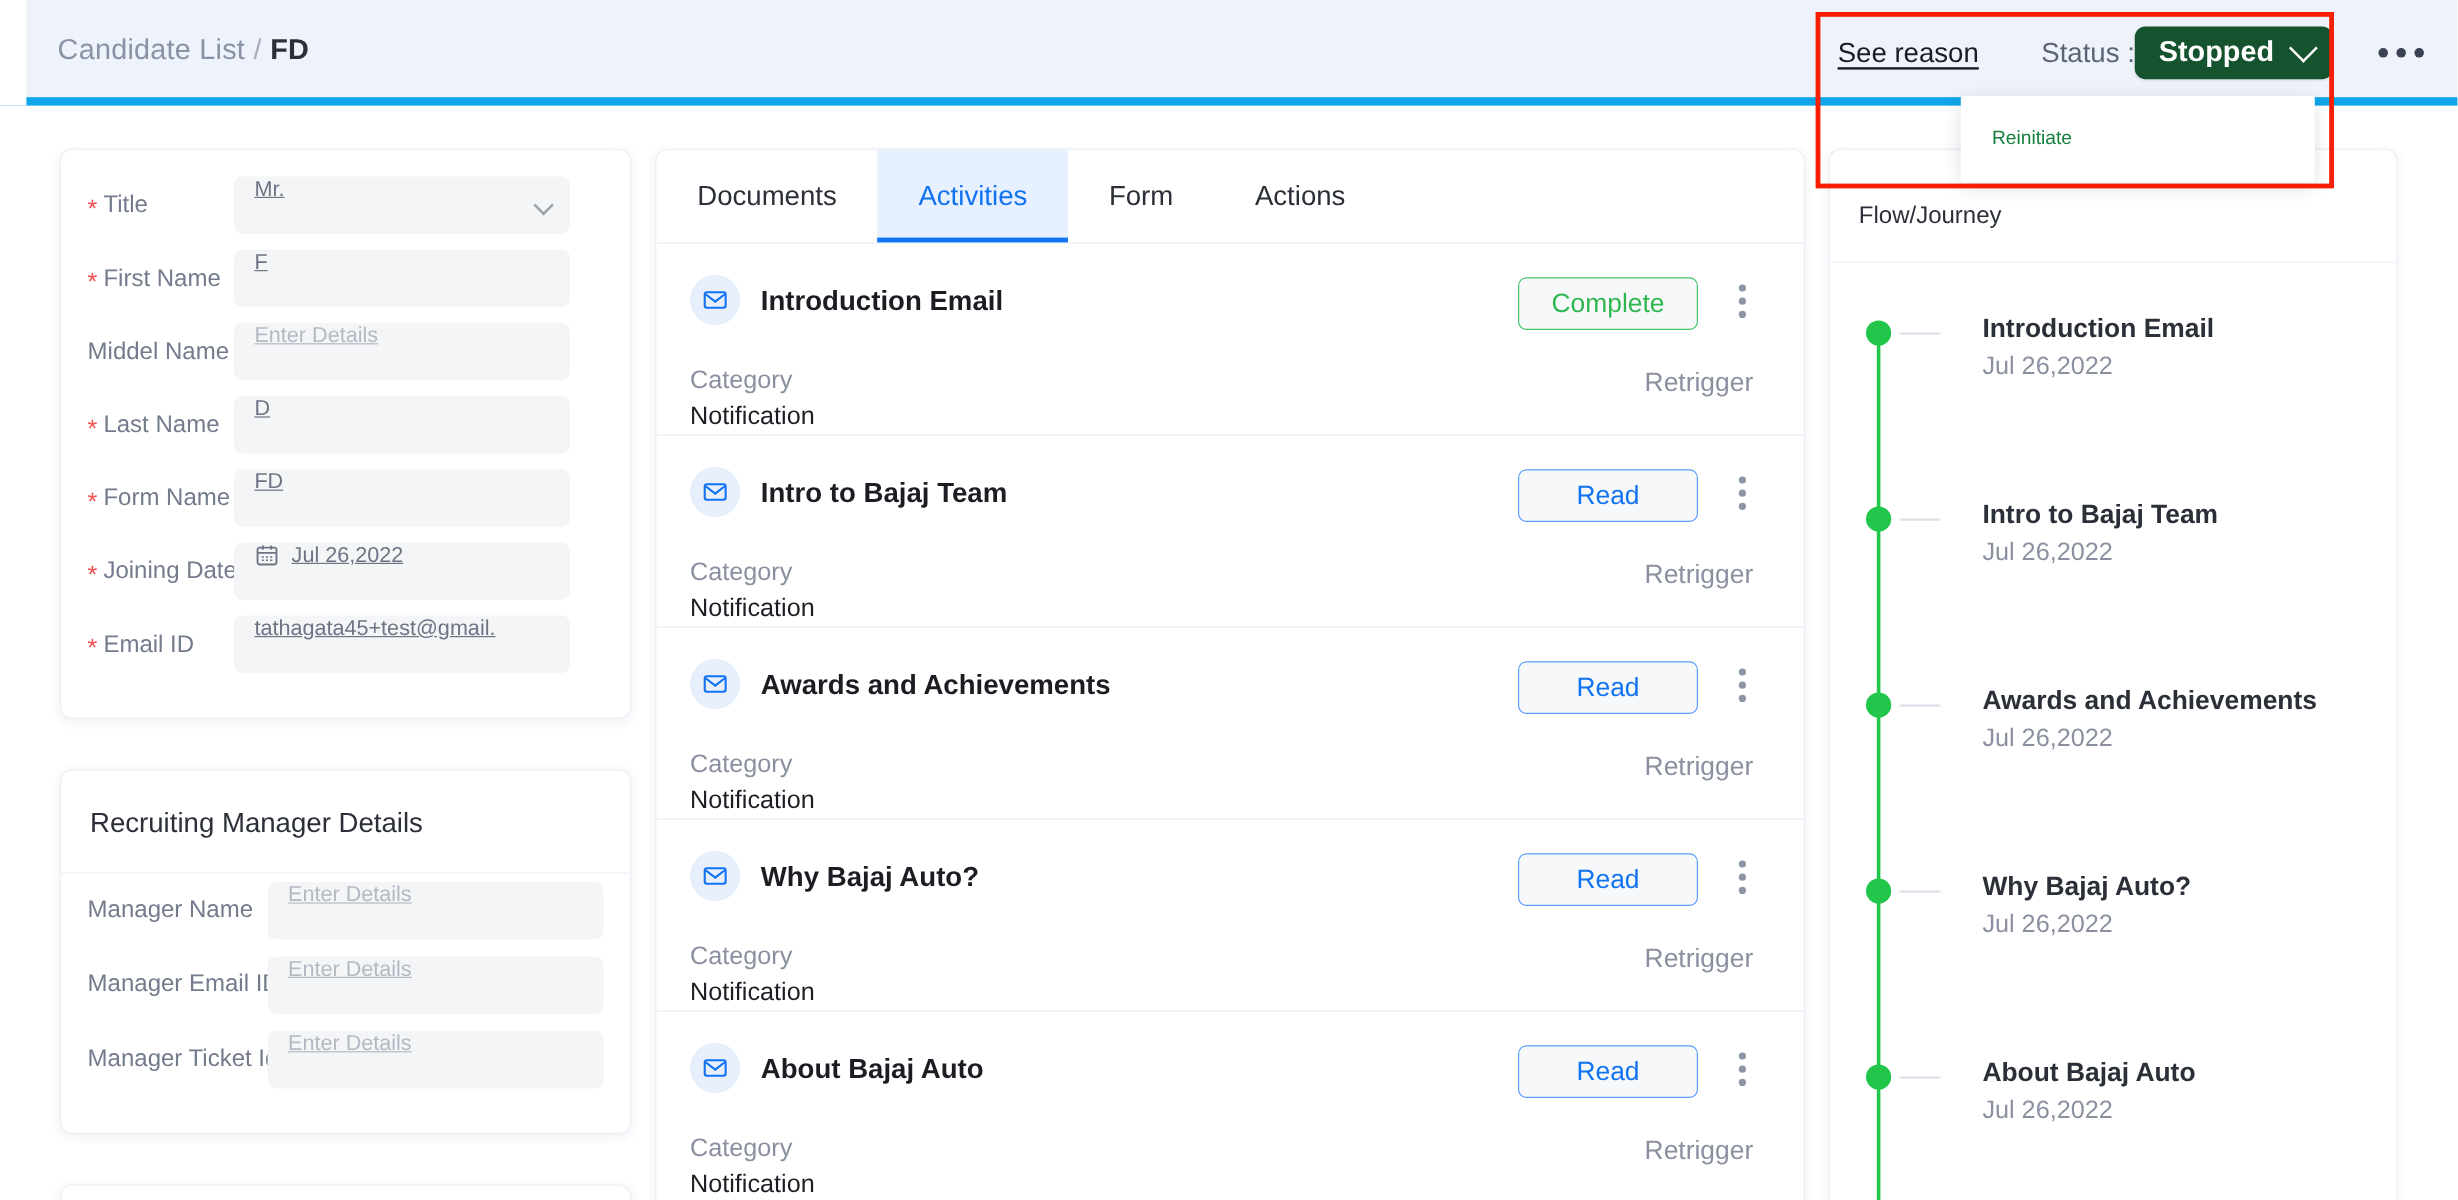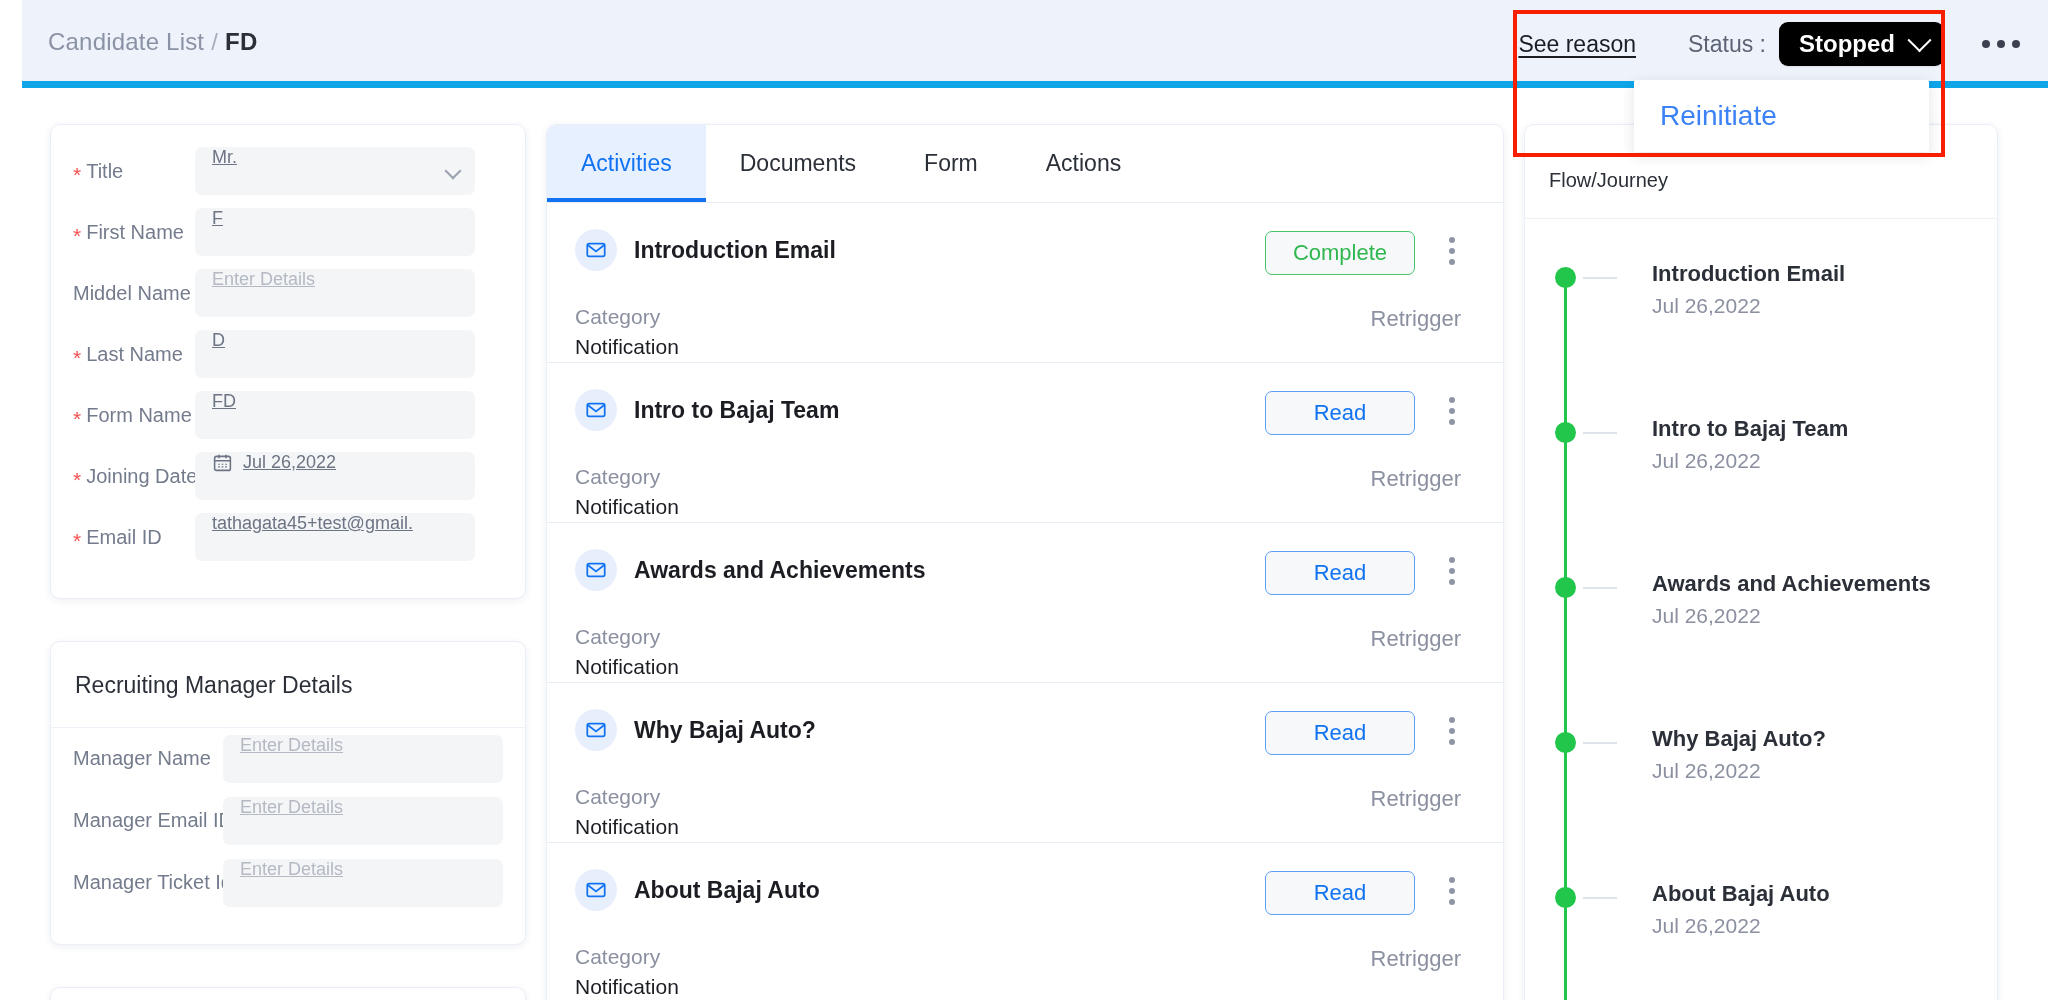--- a/index.html
+++ b/index.html
@@ -34,22 +34,21 @@
     display: flex; align-items: center; gap: 0; text-align: center;
   }
   .see-reason {
     font-size: 23px; color: #1b1d23; text-decoration: underline;
     text-underline-offset: 4px; cursor: pointer; white-space: nowrap;
   }
   .status-label {
     font-size: 23px; color: #5c6476; margin-left: 52px; white-space: nowrap;
   }
   .status-pill {
-    margin-left: 13px;
-    background: #000000;
+    background: #14532d;
     color: #ffffff;
     border-radius: 9px;
     height: 44px;
     padding: 0 16px 0 20px;
     display: flex; align-items: center; gap: 16px;
     font-size: 24px; font-weight: 600;
     cursor: pointer;
     box-shadow: 0 1px 2px rgba(0,0,0,.08);
     white-space: nowrap;
   }
@@ -68,21 +67,21 @@
   .dropdown {
     position: absolute; left: 1634px; top: 80px;
     width: 295px; height: 72px;
     background: #ffffff;
     box-shadow: 0 4px 14px rgba(30,40,70,.13);
     border-radius: 2px;
     display: flex; align-items: center;
     z-index: 40;
   }
   .dropdown-item {
-    font-size: 28px; color: #3b82f6; padding-left: 26px; cursor: pointer;
+    font-size: 16px; color: #15803d; padding-left: 26px; cursor: pointer;
     width: 100%; line-height: 72px;
   }
   
   .annotation-box {
     position: absolute; left: 1513px; top: 10px;
     width: 432px; height: 147px;
     border: 4px solid #f81f00;
     z-index: 50; pointer-events: none;
   }
 
@@ -387,22 +386,22 @@
       </div>
     </div>
 
     <div class="card hr-card">
       <div class="card-title" style="border-bottom:none;">HR Details</div>
     </div>
   </div>
 
   <div class="mid-col">
     <div class="tabs">
+      <div class="tab">Documents</div>
       <div class="tab active">Activities</div>
-      <div class="tab">Documents</div>
       <div class="tab">Form</div>
       <div class="tab">Actions</div>
     </div>
 
     <div>
 
       <div class="activity">
         <div class="act-top">
           <span class="act-ico">
             <svg width="22" height="22" viewBox="0 0 24 24" fill="none" stroke="#1173f2" stroke-width="1.9">

